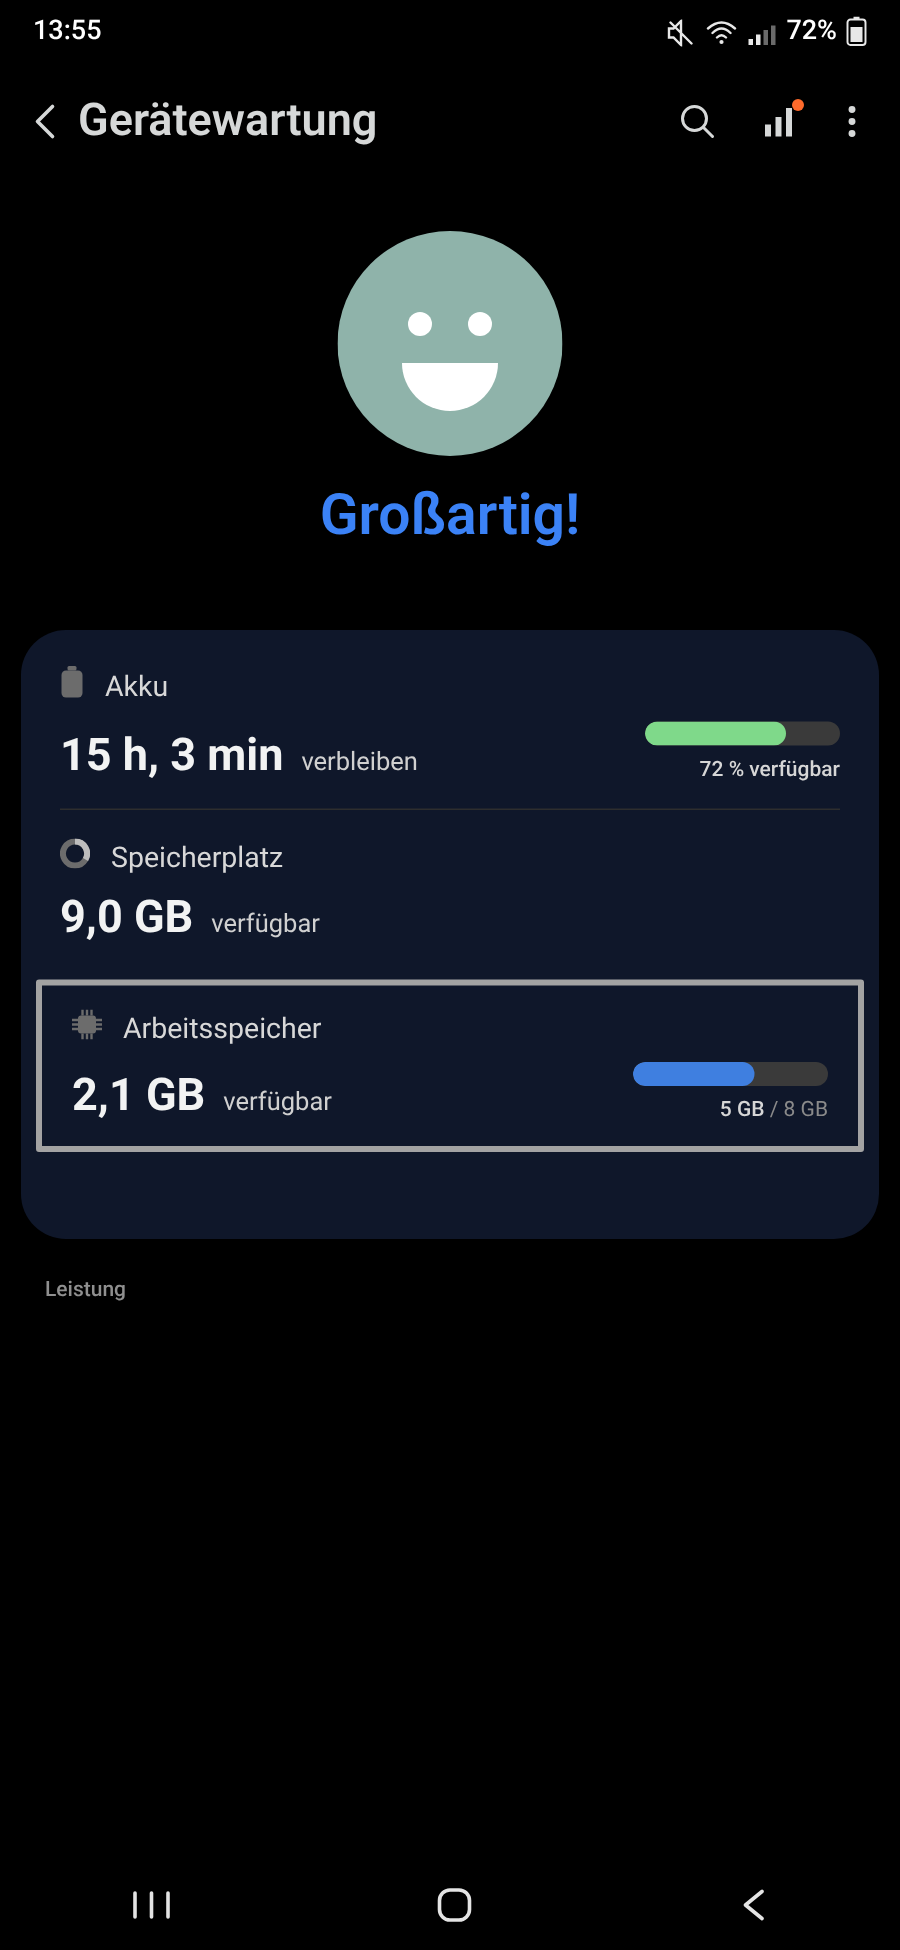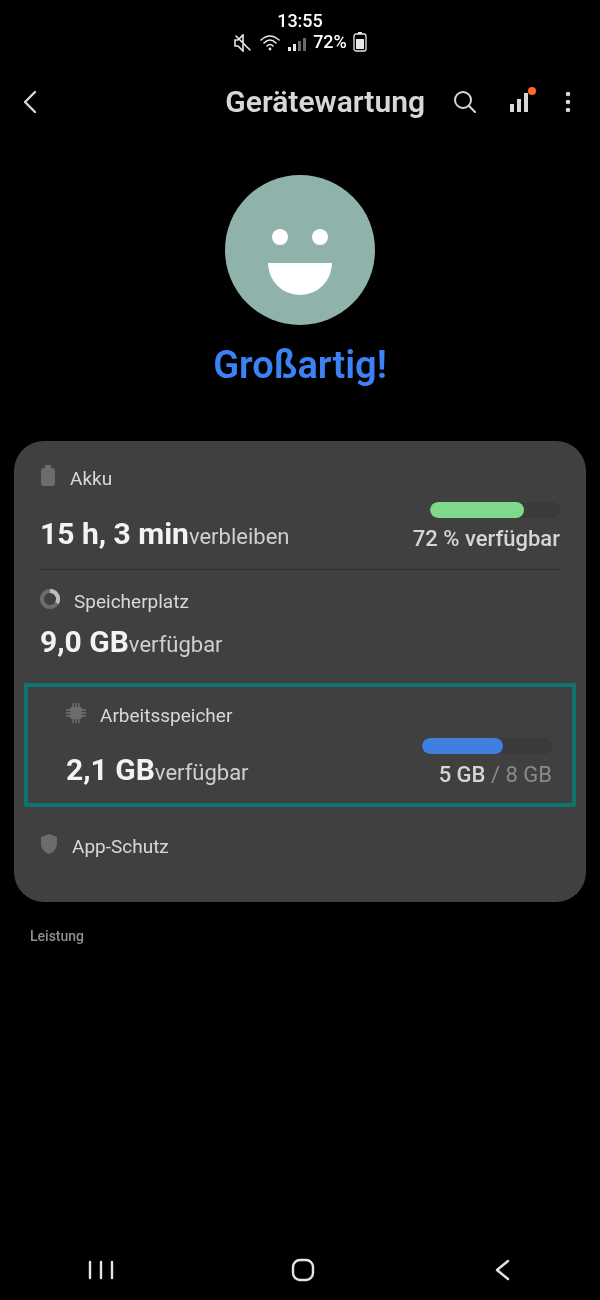--- a/index.html
+++ b/index.html
@@ -13,32 +13,30 @@
   }
 
   
   .statusbar {
     display: flex;
     justify-content: space-between;
     align-items: center;
     padding: 10px 22px 6px;
     font-size: 18px;
     font-weight: 500;
-    flex-direction: column;
   }
   .statusbar-right { display: flex; align-items: flex-end; gap: 6px; }
   .sb-icon { display: inline-flex; }
 
   
   .appbar {
     display: flex;
     align-items: center;
     padding: 26px 18px 18px;
-    gap: 27px;
-    text-align: right;
+    gap: 8px;
   }
   .appbar-title {
     flex: 1;
     font-size: 30px;
     font-weight: 600;
     color: #d6d8d8;
   }
   .appbar-icons { display: flex; align-items: center; gap: 30px; margin-right: 10px; }
   .icon-btn { display: inline-flex; position: relative; }
 
@@ -61,21 +59,21 @@
   .hero-sub {
     font-size: 19px;
     line-height: 1.4;
     color: #d6d8d8;
   }
   .hero-sub .accent { color: #7fb0a8; }
 
   
   .card {
     margin: 22px 14px 0;
-    background: #404040;
+    background: #0f172a;
     border-radius: 30px;
     padding: 4px 0 14px;
   }
   .row {
     padding: 20px 26px 18px;
     position: relative;
   }
   .row + .row.divider::before {
     content: "";
     position: absolute;
@@ -92,51 +90,50 @@
   }
   .row-body {
     display: flex;
     align-items: flex-end;
     justify-content: space-between;
     gap: 20px;
   }
   .row-main {
     display: flex;
     align-items: baseline;
-    gap: 0;
+    gap: 12px;
   }
   .row-main .big {
     font-size: 30px;
     font-weight: 700;
     color: #f2f3f3;
   }
   .row-main .small {
-    font-size: 22px;
+    font-size: 17px;
     color: #d0d0d0;
   }
   .row-side {
     text-align: right;
   }
   .bar {
     width: 130px; height: 16px;
     background: #3a3a3a;
     border-radius: 10px;
     overflow: hidden;
     margin-left: auto;
     margin-bottom: 8px;
   }
   .bar-fill { height: 100%; border-radius: 10px; }
-  .side-text { font-size: 22px; color: #d6d6d6; font-weight: 500; }
+  .side-text { font-size: 14px; color: #d6d6d6; font-weight: 500; }
   .side-text .dim { color: #8a8a8a; font-weight: 400; }
 
   .highlight-box {
-    border: 4px solid #0f766e;
+    border: 4px solid #a3a3a3;
     margin: 6px 10px;
     border-radius: 2px;
-    padding-left: 18px;
   }
   .highlight-box .row { padding: 16px 20px 16px; }
 
   .section-hdr {
     padding: 26px 30px 8px;
     color: #8f8f8f;
     font-size: 14px;
     font-weight: 500;
   }
 
@@ -309,28 +306,20 @@
           <div class="bar">
               <div class="bar-fill" style="width:62%;background:#3f7fe0;"></div>
             </div>
           <div class="side-text"><span>5 GB</span><span class="dim"> / 8 GB</span></div>
         </div>
       </div>
     </div>
   </div>
 
   <div class="row">
-    <div class="row-head">
-      <span>
-        <svg width="18" height="22" viewBox="0 0 18 22">
-            <path d="M9 1 L17 4 V10 C17 16 13 20 9 21 C5 20 1 16 1 10 V4 Z" fill="#6c6c6c"></path>
-          </svg>
-      </span>
-      <span>App-Schutz</span>
-    </div>
   </div>
 
 </div>
 
 <div class="section-hdr">Leistung</div>
 
 <div class="navbar">
   <span class="nav-btn">
     <svg width="28" height="22" viewBox="0 0 28 22">
         <line x1="3" y1="3" x2="3" y2="19" stroke="#e4e4e4" stroke-width="2.4" stroke-linecap="round"></line>

